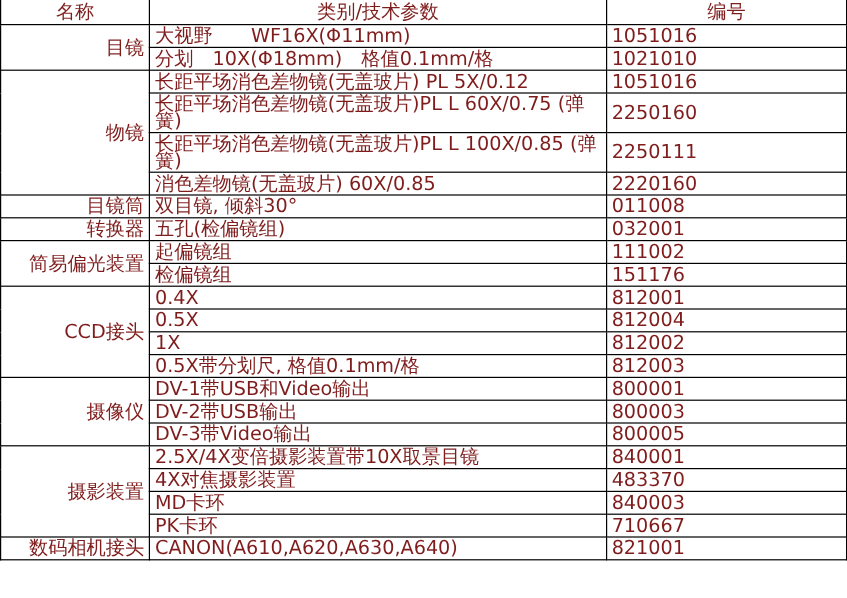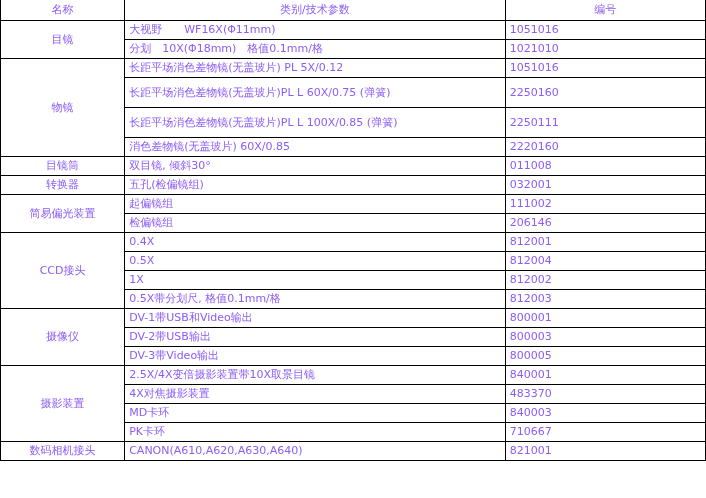--- a/index.html
+++ b/index.html
@@ -17,32 +17,32 @@
   }
   table.spec {
     border-collapse: collapse;
     width: 706px;
     table-layout: fixed;
   }
   table.spec td, table.spec th {
     border: 1px solid #000000;
     padding: 2px 4px;
     font-weight: normal;
-    font-size: 11px;
+    font-size: 16px;
     line-height: 14px;
     vertical-align: middle;
-    color: #8b5cf6;
+    color: #7f1d1d;
     background: #ffffff;
   }
   col.c-name { width: 124px; }
   col.c-param { width: 380px; }
   col.c-code { width: 200px; }
 
   td.name-cell {
-    text-align: center;
+    text-align: right;
     vertical-align: middle;
   }
   td.param-cell {
     text-align: left;
     margin-left: 30px;
   }
   td.code-cell {
     text-align: left;
   }
   thead td {
@@ -113,21 +113,21 @@
         <td class="param-cell">五孔(检偏镜组)</td>
         <td class="code-cell">032001</td>
       </tr>
       <tr class="row-normal">
         <td class="name-cell" rowspan="2">简易偏光装置</td>
         <td class="param-cell">起偏镜组</td>
         <td class="code-cell">111002</td>
       </tr>
       <tr class="row-normal">
         <td class="param-cell">检偏镜组</td>
-        <td class="code-cell">206146</td>
+        <td class="code-cell">151176</td>
       </tr>
       <tr class="row-normal">
         <td class="name-cell" rowspan="4">CCD接头</td>
         <td class="param-cell">0.4X</td>
         <td class="code-cell">812001</td>
       </tr>
       <tr class="row-normal">
         <td class="param-cell">0.5X</td>
         <td class="code-cell">812004</td>
       </tr>

